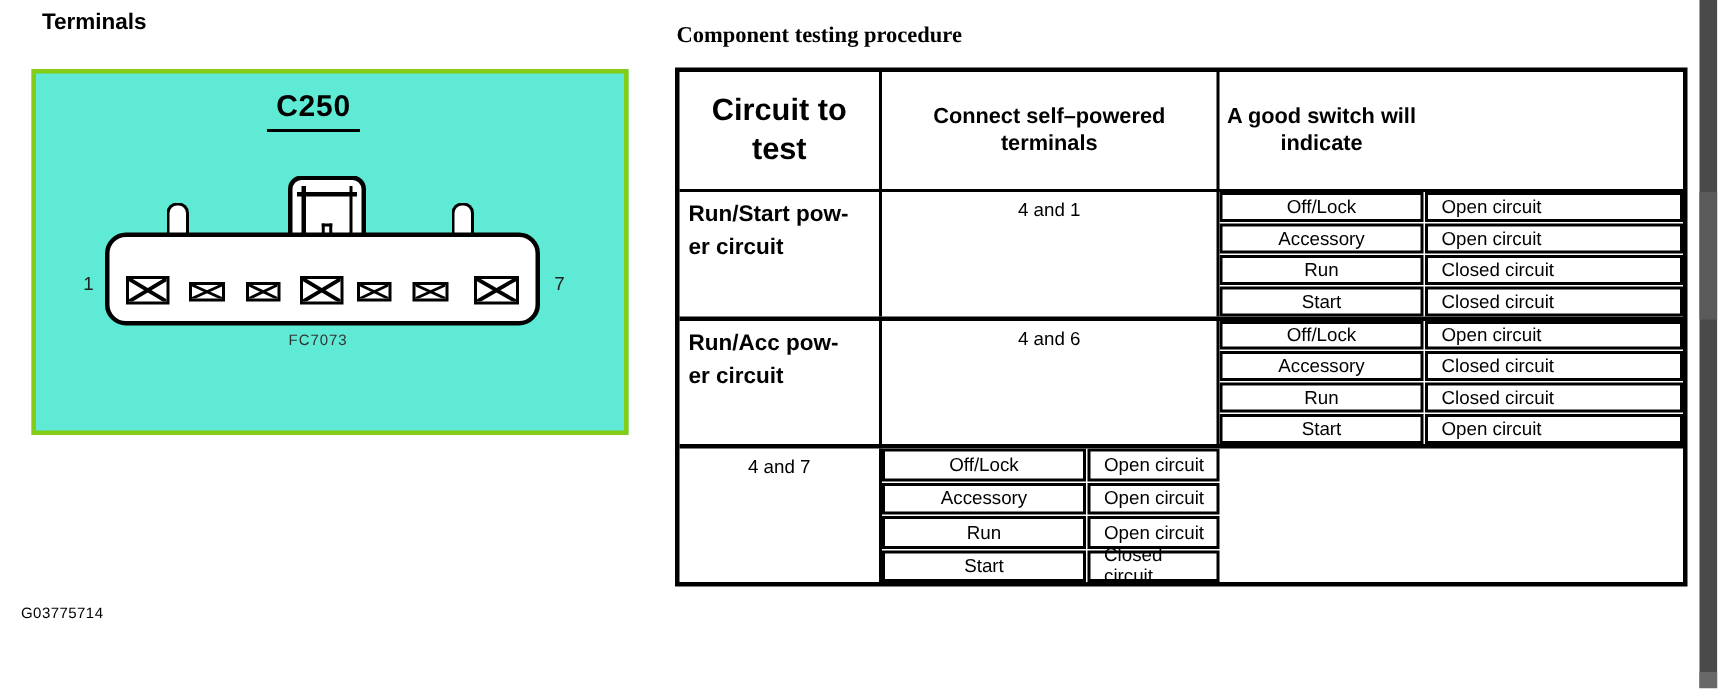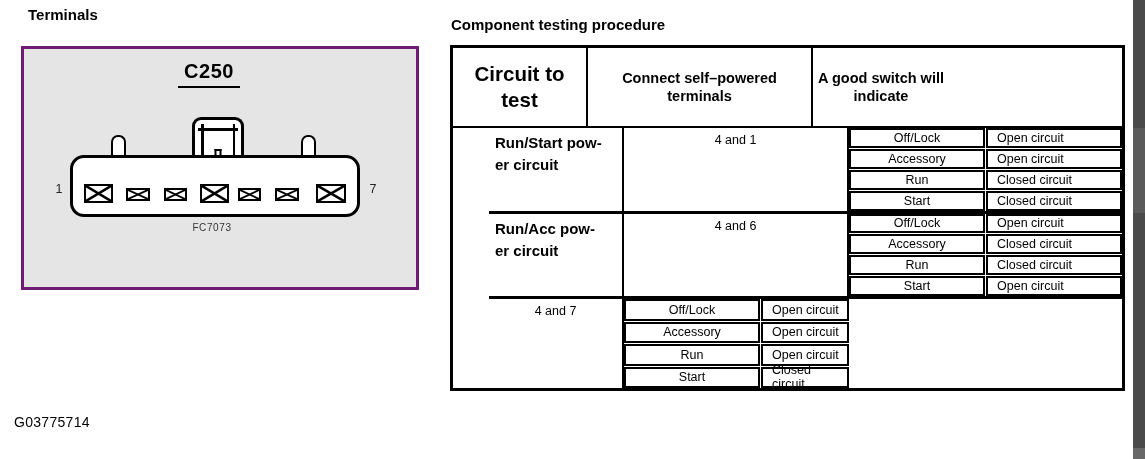--- a/index.html
+++ b/index.html
@@ -2,26 +2,26 @@
 <html><head>
 <meta charset="utf-8">
 <style>
   html,body { margin:0; padding:0; background:#fff; }
   .canvas {
     position:relative; width:1145px; height:459px; background:#ffffff;
     font-family:"Liberation Sans", sans-serif; color:#000; overflow:hidden;
   }
   .section-title { position:absolute; font-size:15px; font-weight:bold; white-space:nowrap; }
   #terminals-title { left:28px; top:6px; }
-  #table-title { left:451px; top:16px; }
+  #table-title { left:451px; top:16px;font-family:Liberation Serif, serif; }
 
   
   .diagram-box {
     position:absolute; left:21px; top:46px; width:398px; height:244px;
-    border:3px solid #701a75; box-sizing:border-box; background:#e5e5e5;
+    border:3px solid #84cc16; box-sizing:border-box; background:#5eead4;
   }
   .c250-wrap { position:absolute; left:0; right:22px; top:11px; text-align:center; }
   .c250 {
     display:inline-block; font-size:20px; font-weight:bold; letter-spacing:0.5px;
     border-bottom:2px solid #000; padding:0 6px 3px;
   }
   .connector-body {
     position:absolute; left:46px; top:106px; width:290px; height:62px;
     border:3px solid #000; border-radius:14px; box-sizing:border-box; background:#fff; z-index:1;
   }
@@ -47,21 +47,21 @@
   .terminal {
     position:absolute; border:2.5px solid #000; box-sizing:border-box;
     background:#fff; z-index:2;
   }
   .terminal svg { display:block; width:100%; height:100%; }
   .pin-label { position:absolute; font-size:12.5px; color:#222; z-index:2; }
   .fc-code {
     position:absolute; left:0; right:16px; top:173px; text-align:center;
     font-size:10px; letter-spacing:0.6px; color:#333;
   }
-  .figure-id { position:absolute; left:14px; top:414px; font-size:14px; letter-spacing:0.3px; }
+  .figure-id { position:absolute; left:14px; top:404px; font-size:10px; letter-spacing:0.3px; }
 
   
   .test-table {
     position:absolute; left:450px; top:45px; width:675px; height:346px;
     border:3px solid #000; box-sizing:border-box; background:#fff;
     display:flex; flex-direction:column;
   }
   .header-row {
     display:grid; grid-template-columns:135px 225px 136px 1fr;
     height:80px; border-bottom:2px solid #000; box-sizing:border-box; flex:none;
@@ -71,21 +71,21 @@
     display:flex; flex-direction:column; justify-content:center; align-items:center;
     text-align:center; font-weight:bold;
   }
   .hcell:last-child { border-right:none; }
   .hcell .ln { display:block; }
   .hcell1 { font-size:20.5px; line-height:26px; }
   .hcell2, .hcell3, .hcell4 { font-size:14.5px; line-height:18px; }
   .body-rows { flex:1; display:flex; flex-direction:column; }
   .t-row {
     flex:1; display:grid; grid-template-columns:135px 225px 1fr;
-    border-bottom:3px solid #000; box-sizing:border-box;margin-left:36px;
+    border-bottom:3px solid #000; box-sizing:border-box;
   }
   .t-row:last-child { border-bottom:none; }
   .circuit-cell {
     border-right:2px solid #000; box-sizing:border-box;
     font-weight:bold; font-size:15px; line-height:22px; padding:4px 2px 0 6px;
   }
   .circuit-cell .ln { display:block; }
   .terminals-cell {
     border-right:2px solid #000; box-sizing:border-box;
     text-align:center; font-size:12.5px; padding-top:5px;

